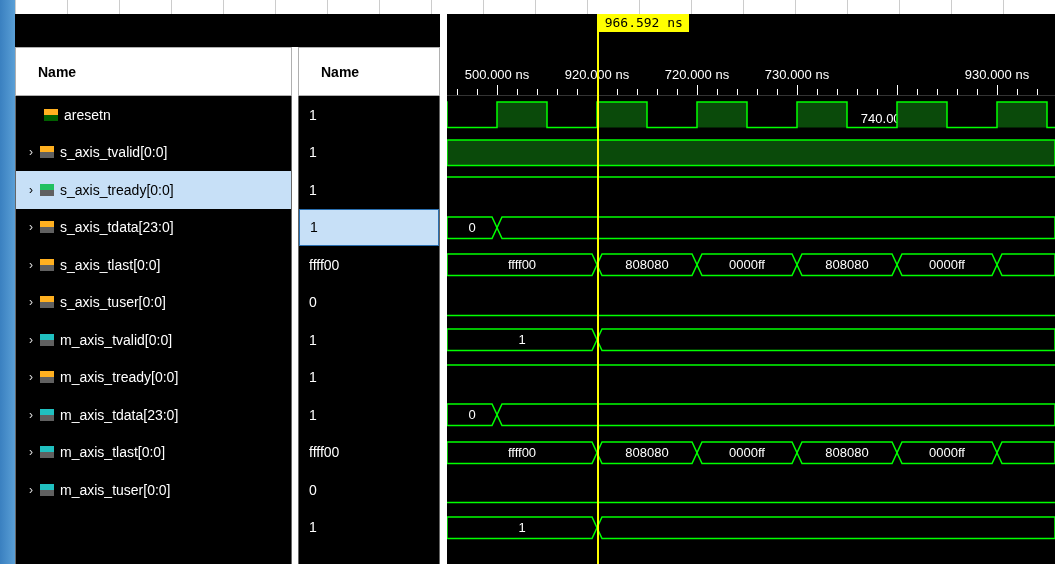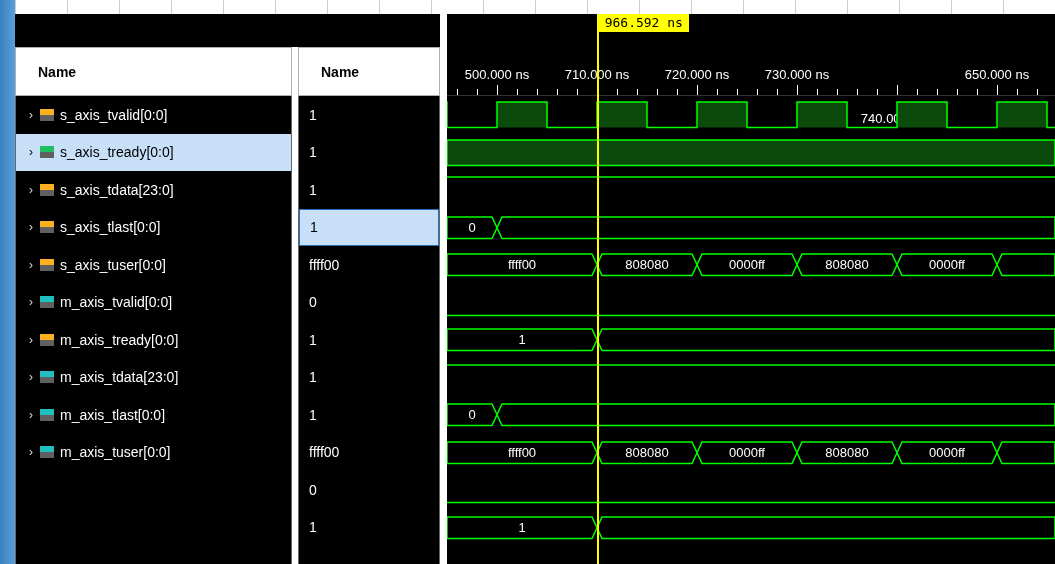--- a/index.html
+++ b/index.html
@@ -232,20 +232,28 @@
 <div class="name-header">
   <span>Name</span>
 </div>
 <div class="value-header">
   <span>Name</span>
 </div>
 <div class="gutter"></div>
 <div class="gutter2"></div>
 
 <div class="name-body" id="name-body">
+    <div class="row" style="padding-left: 26px;">
+      <span class="expand" style="color: rgb(221, 221, 221); visibility: visible; width: 0px;"></span>
+      <span class="icon">
+        <span style="position:absolute;left:0;top:0;width:14px;height:6px;background:#ffb020"></span>
+        <span style="position:absolute;left:0;top:6px;width:14px;height:6px;background:#006000"></span>
+      </span>
+      <span class="label">aresetn</span>
+    </div>
     <div class="row">
       <span class="expand" style="color: rgb(221, 221, 221);">›</span>
       <span class="icon">
         <span style="position:absolute;left:0;top:0;width:14px;height:6px;background:#ffb020"></span>
         <span style="position:absolute;left:0;top:6px;width:14px;height:6px;background:#606060"></span>
       </span>
       <span class="label">s_axis_tvalid[0:0]</span>
     </div>
     <div class="row selected-name">
       <span class="expand" style="color: rgb(0, 0, 0);">›</span>
@@ -355,25 +363,25 @@
       <span>0</span>
     </div>
     <div class="value-row">
       <span>1</span>
     </div>
   </div>
 
 <div class="wave-area">
   <div class="wave-ruler" id="wave-ruler">
       <div class="ruler-label" style="left: 50px;">500.000 ns</div>
-      <div class="ruler-label" style="left: 150px;">710.000 ns</div>
+      <div class="ruler-label" style="left: 150px;">920.000 ns</div>
       <div class="ruler-label" style="left: 250px;">720.000 ns</div>
       <div class="ruler-label" style="left: 350px; text-align: right;">730.000 ns</div>
       <div class="ruler-label" style="left: 446px; margin-top: 44px;">740.000 ns</div>
-      <div class="ruler-label" style="left: 550px;">650.000 ns</div>
+      <div class="ruler-label" style="left: 550px;">930.000 ns</div>
       <div class="ruler-ticks">
         <div class="ruler-tick" style="left: 10px;"></div>
         <div class="ruler-tick" style="left: 30px;"></div>
         <div class="ruler-tick major" style="left: 50px;"></div>
         <div class="ruler-tick" style="left: 70px;"></div>
         <div class="ruler-tick" style="left: 90px;"></div>
         <div class="ruler-tick" style="left: 110px;"></div>
         <div class="ruler-tick" style="left: 130px;"></div>
         <div class="ruler-tick major" style="left: 150px;"></div>
         <div class="ruler-tick" style="left: 170px;"></div>

